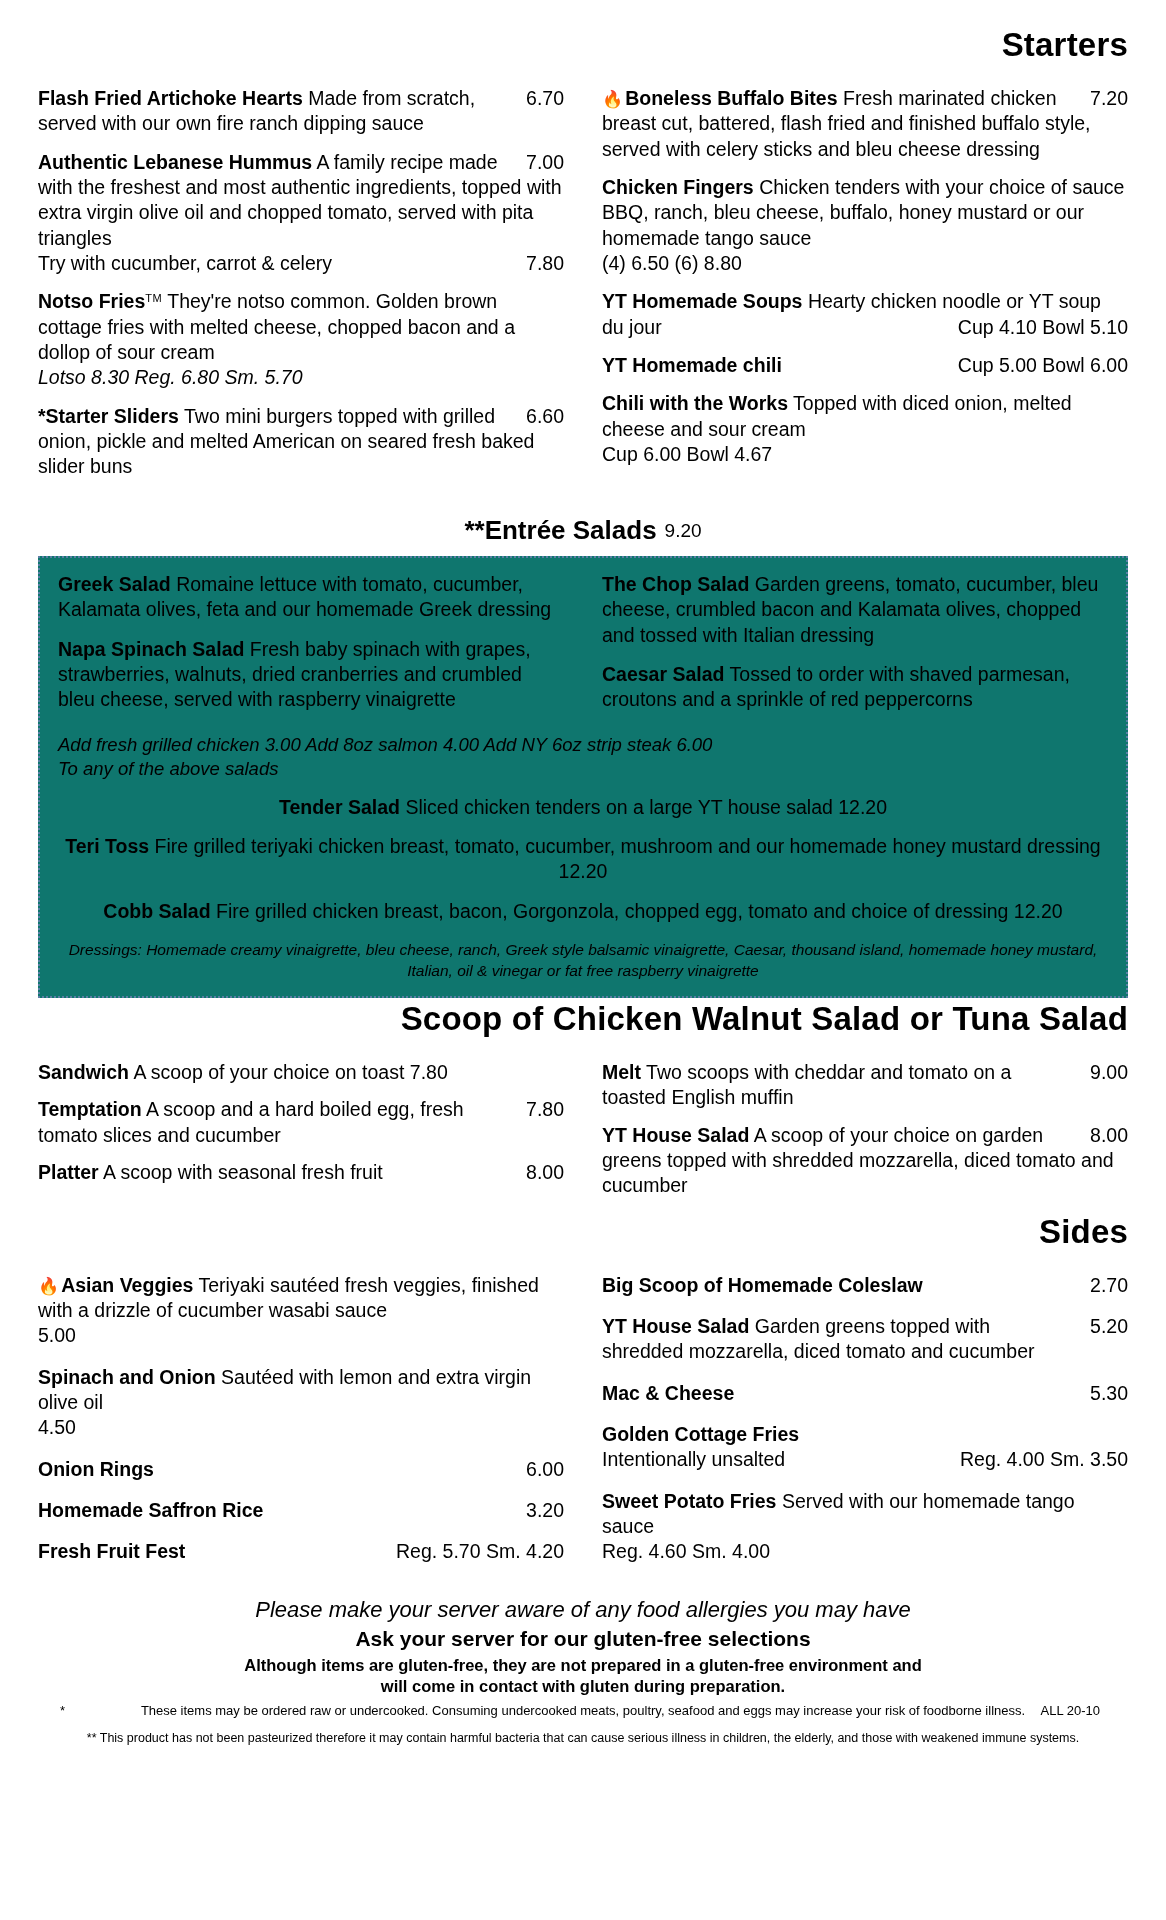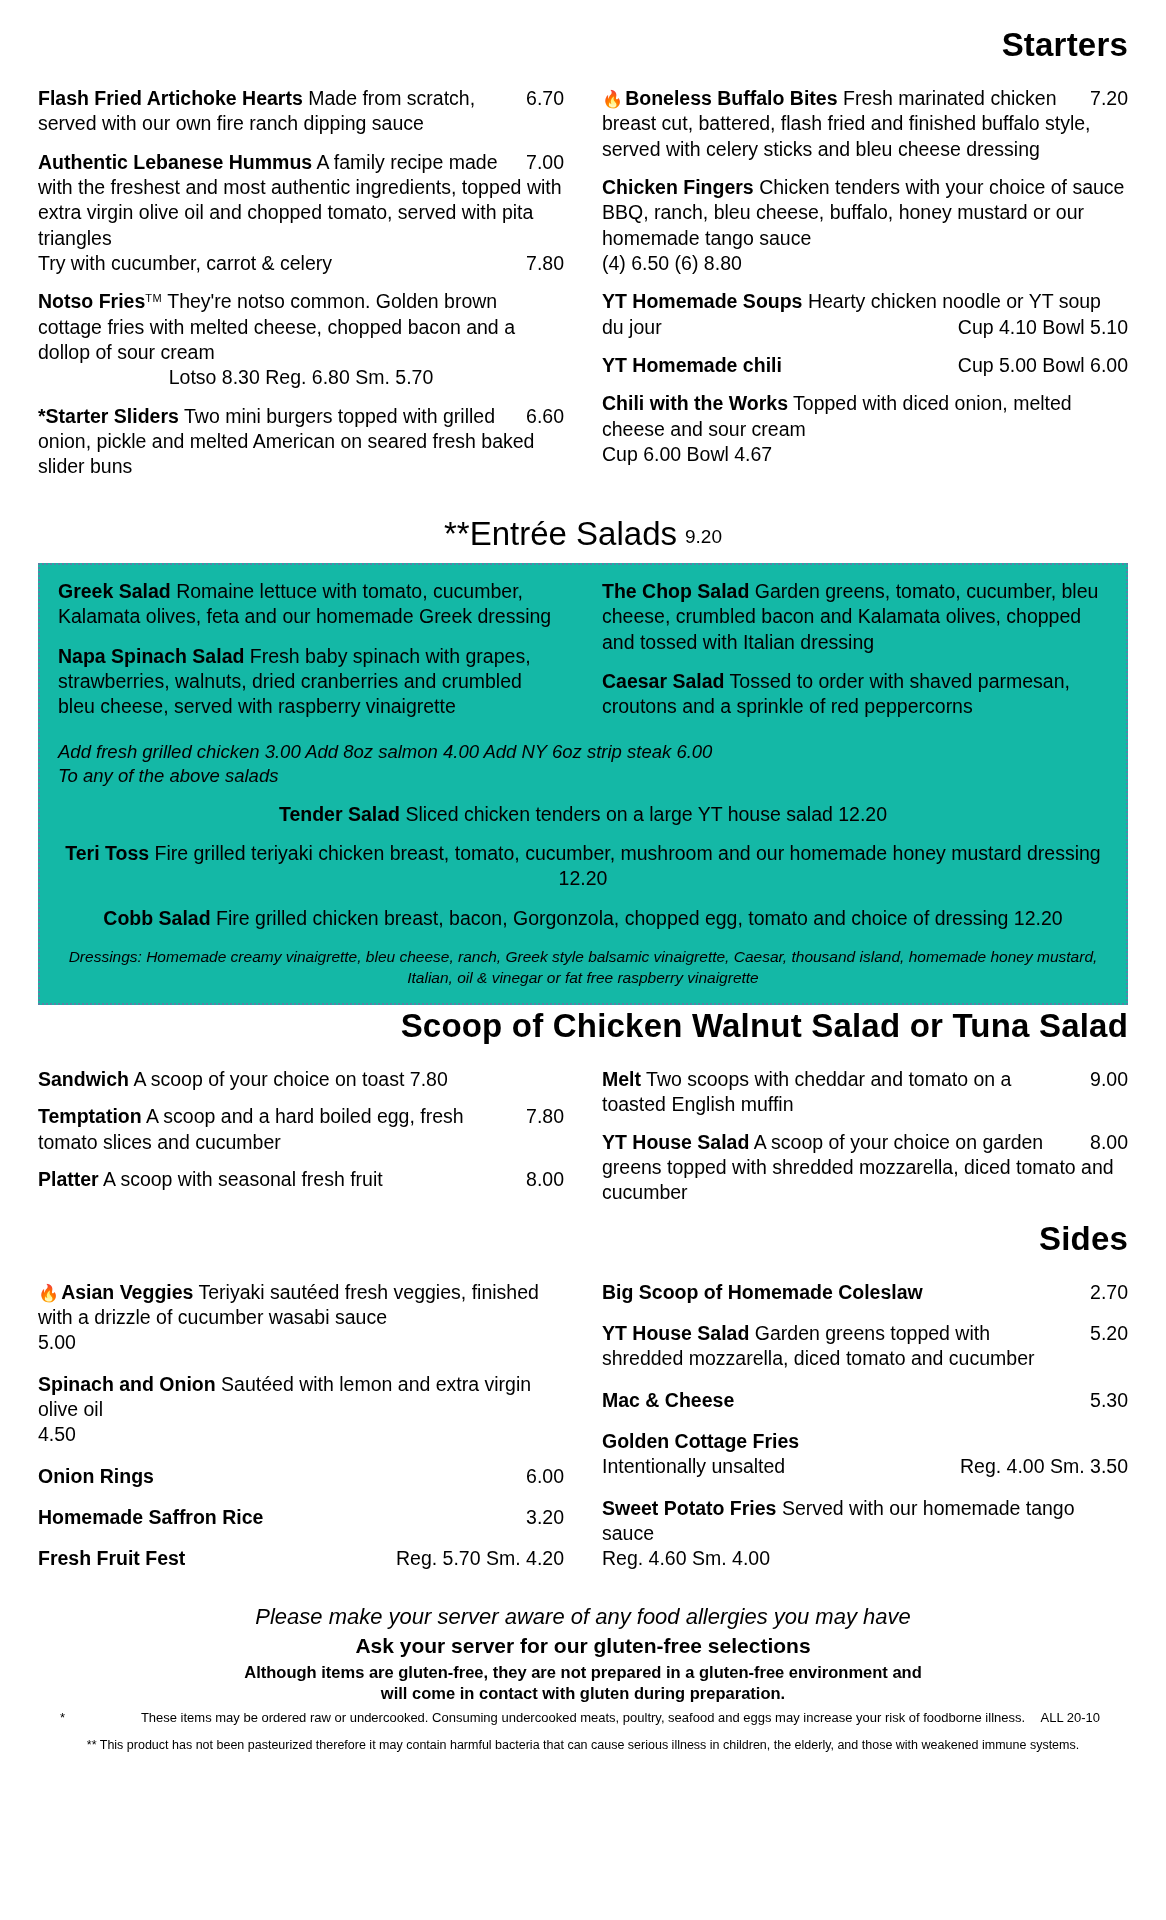--- a/index.html
+++ b/index.html
@@ -27,22 +27,22 @@
     margin: 8px 0 22px 0;
   }
   .section-title.sub {
     margin-top: 2px;
   }
   .title-with-price {
     text-align: center;
     margin: 22px 0 10px 0;
   }
   .title-with-price .t {
-    font-size: 33px;
-    font-weight: normal;
+    font-size: 26px;
+    font-weight: bold;
   }
   .title-with-price .p {
     font-size: 19px;
     font-weight: normal;
     vertical-align: 2px;
     margin-left: 8px;
   }
   
   .cols {
     display: flex;
@@ -66,36 +66,36 @@
   .pr {
     float: right;
     margin-left: 14px;
     white-space: nowrap;
   }
   .priceline {
     text-align: left;
     white-space: nowrap;
   }
   .priceline.center {
-    text-align: center;
+    font-style: italic;
   }
   .clear { clear: both; }
   .sup {
     font-size: 11px;
     vertical-align: 6px;
     letter-spacing: .5px;
   }
   .flame {
     font-size: 17px;
     margin-right: 2px;
   }
   
   .salad-box {
     border: 2px dotted #5b7fa6;
-    background: #14b8a6;
+    background: #0f766e;
     padding: 14px 18px 14px 18px;
     box-sizing: border-box;
   }
   .salad-box .item { margin-bottom: 14px; }
   .salad-note {
     font-style: italic;
     font-size: 18.5px;
     line-height: 1.3;
     margin: 6px 0 14px 0;
   }

